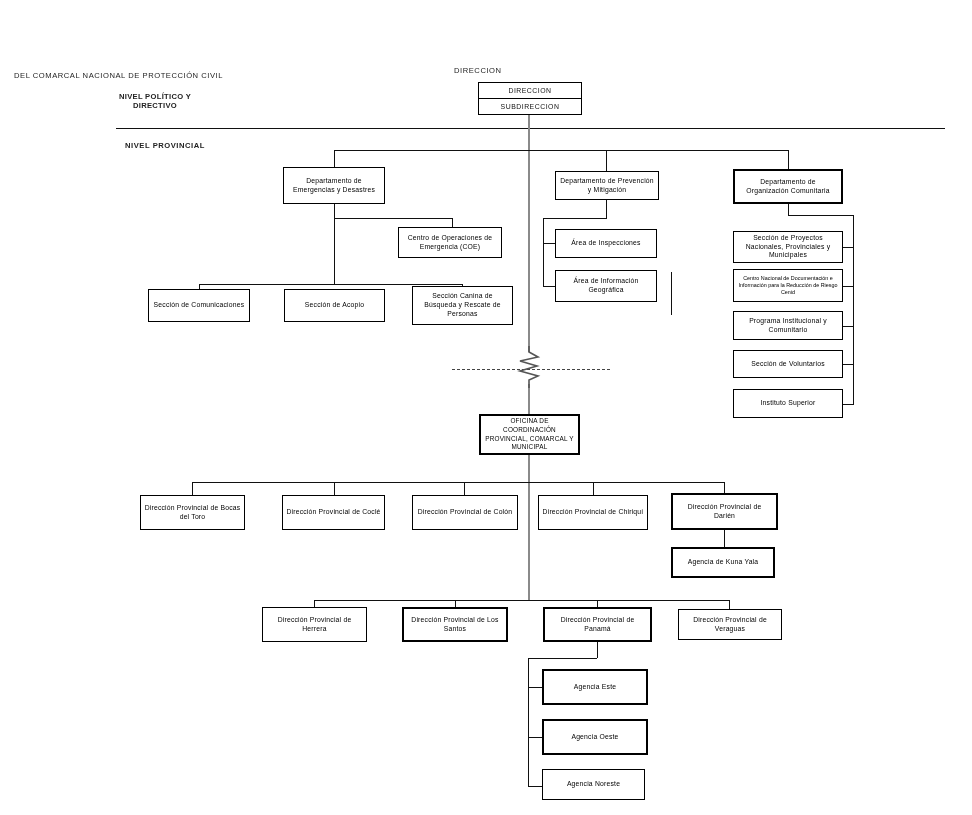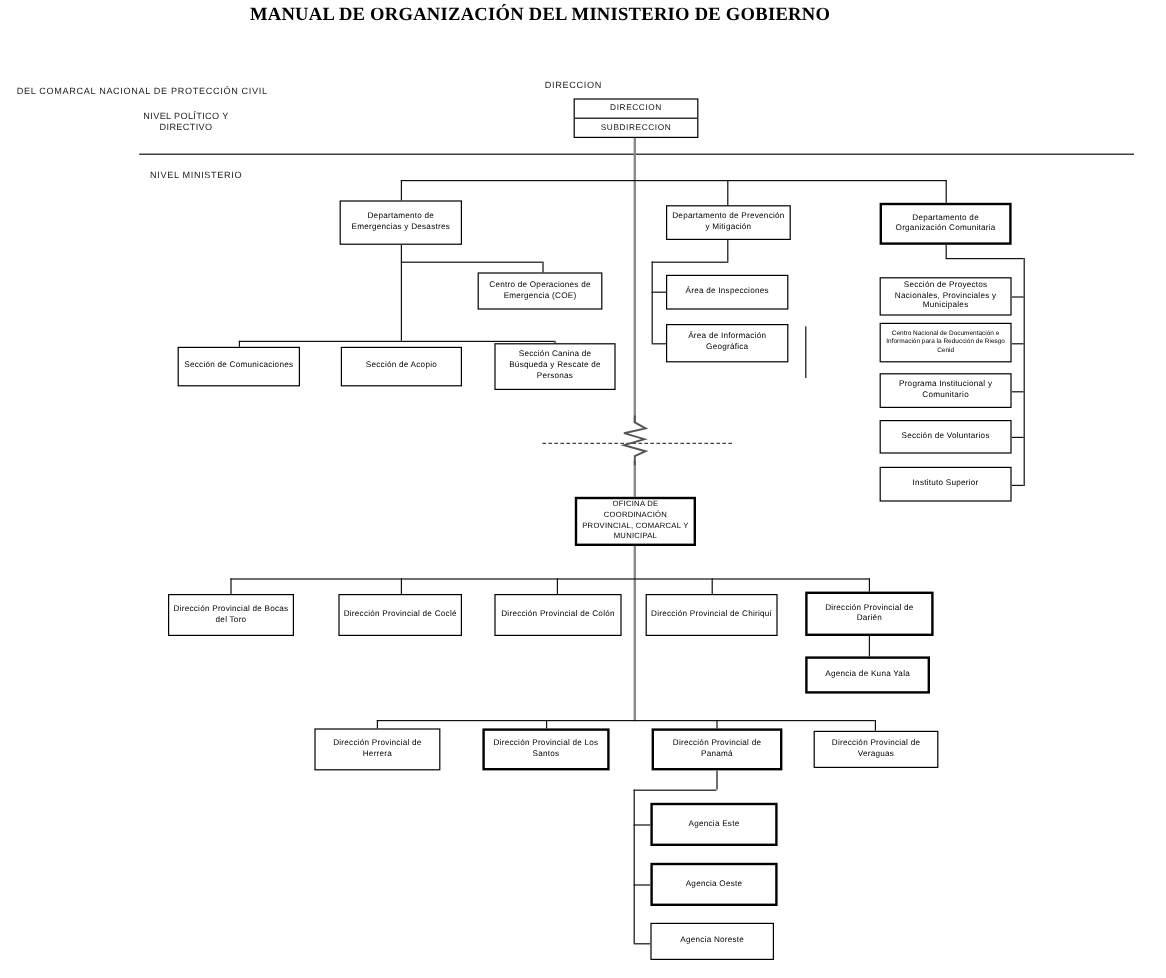--- a/index.html
+++ b/index.html
@@ -2,21 +2,21 @@
 <html><head>
 <meta charset="utf-8">
 <style>
   html,body{margin:0;padding:0;background:#fff;}
   .canvas{position:relative;width:972px;height:815px;background:#fff;
           font-family:"Liberation Sans", sans-serif;color:#111;overflow:hidden;}
   .title{position:absolute;top:4px;left:450px;transform:translateX(-50%);
          font-family:"Liberation Serif", serif;font-weight:bold;font-size:15.5px;
          letter-spacing:.2px;white-space:nowrap;color:#000;}
   .lbl{position:absolute;font-size:7.6px;letter-spacing:.55px;color:#222;}
-  .lbl.b{font-weight:normal;}
+  .lbl.b{font-weight:bold;}
   .node{position:absolute;border:1.2px solid #000;background:#fff;
         display:flex;align-items:center;justify-content:center;text-align:center;
         font-size:6.8px;line-height:1.3;letter-spacing:.2px;padding:1px 3px;
         box-sizing:border-box;color:#000;}
   .node.b2{border-width:2px;}
   .node.tiny{font-size:5.4px;line-height:1.35;letter-spacing:0;}
   .node.caps{font-size:6.4px;line-height:1.35;}
   .dirbox{position:absolute;left:478px;top:82px;width:104px;height:33px;
           border:1.6px solid #000;background:#fff;box-sizing:border-box;
           display:flex;flex-direction:column;}
@@ -28,24 +28,23 @@
   .ln.v{width:1.2px;}
   .ln.trunk{background:#8a8a8a;width:2px;}
   .dashed{position:absolute;height:0;border-top:1.2px dashed #444;background:none;}
   .brk{position:absolute;left:517px;top:346px;}
 </style>
 </head>
 <body>
 
 <div class="canvas">
 
-  <div class="title">MANUAL DE ORGANIZACIÓN DEL MINISTERIO DE GOBIERNO</div>
   <div class="lbl" style="left:14px;top:71px;">DEL COMARCAL NACIONAL DE PROTECCIÓN CIVIL</div>
   <div class="lbl b" style="left:107px;top:92px;width:96px;text-align:center;letter-spacing:.3px;">NIVEL  POLÍTICO Y DIRECTIVO</div>
-  <div class="lbl b" style="left:125px;top:141px;">NIVEL MINISTERIO</div>
+  <div class="lbl b" style="left:125px;top:141px;">NIVEL PROVINCIAL</div>
   <div class="lbl" style="left:454px;top:66px;">DIRECCION</div>
 
   <span class="ln h" style="left:116px;top:128px;width:829px;"></span>
 
   <span class="ln v trunk" style="left:528px;top:114px;height:238px;"></span>
   <span class="ln v trunk" style="left:528px;top:384px;height:31px;"></span>
   <span class="ln v trunk" style="left:528px;top:455px;height:146px;"></span>
 
   <span class="dashed" style="left:452px;top:369px;width:158px;"></span>
   <svg class="brk" width="24" height="42" viewBox="0 0 24 42">

